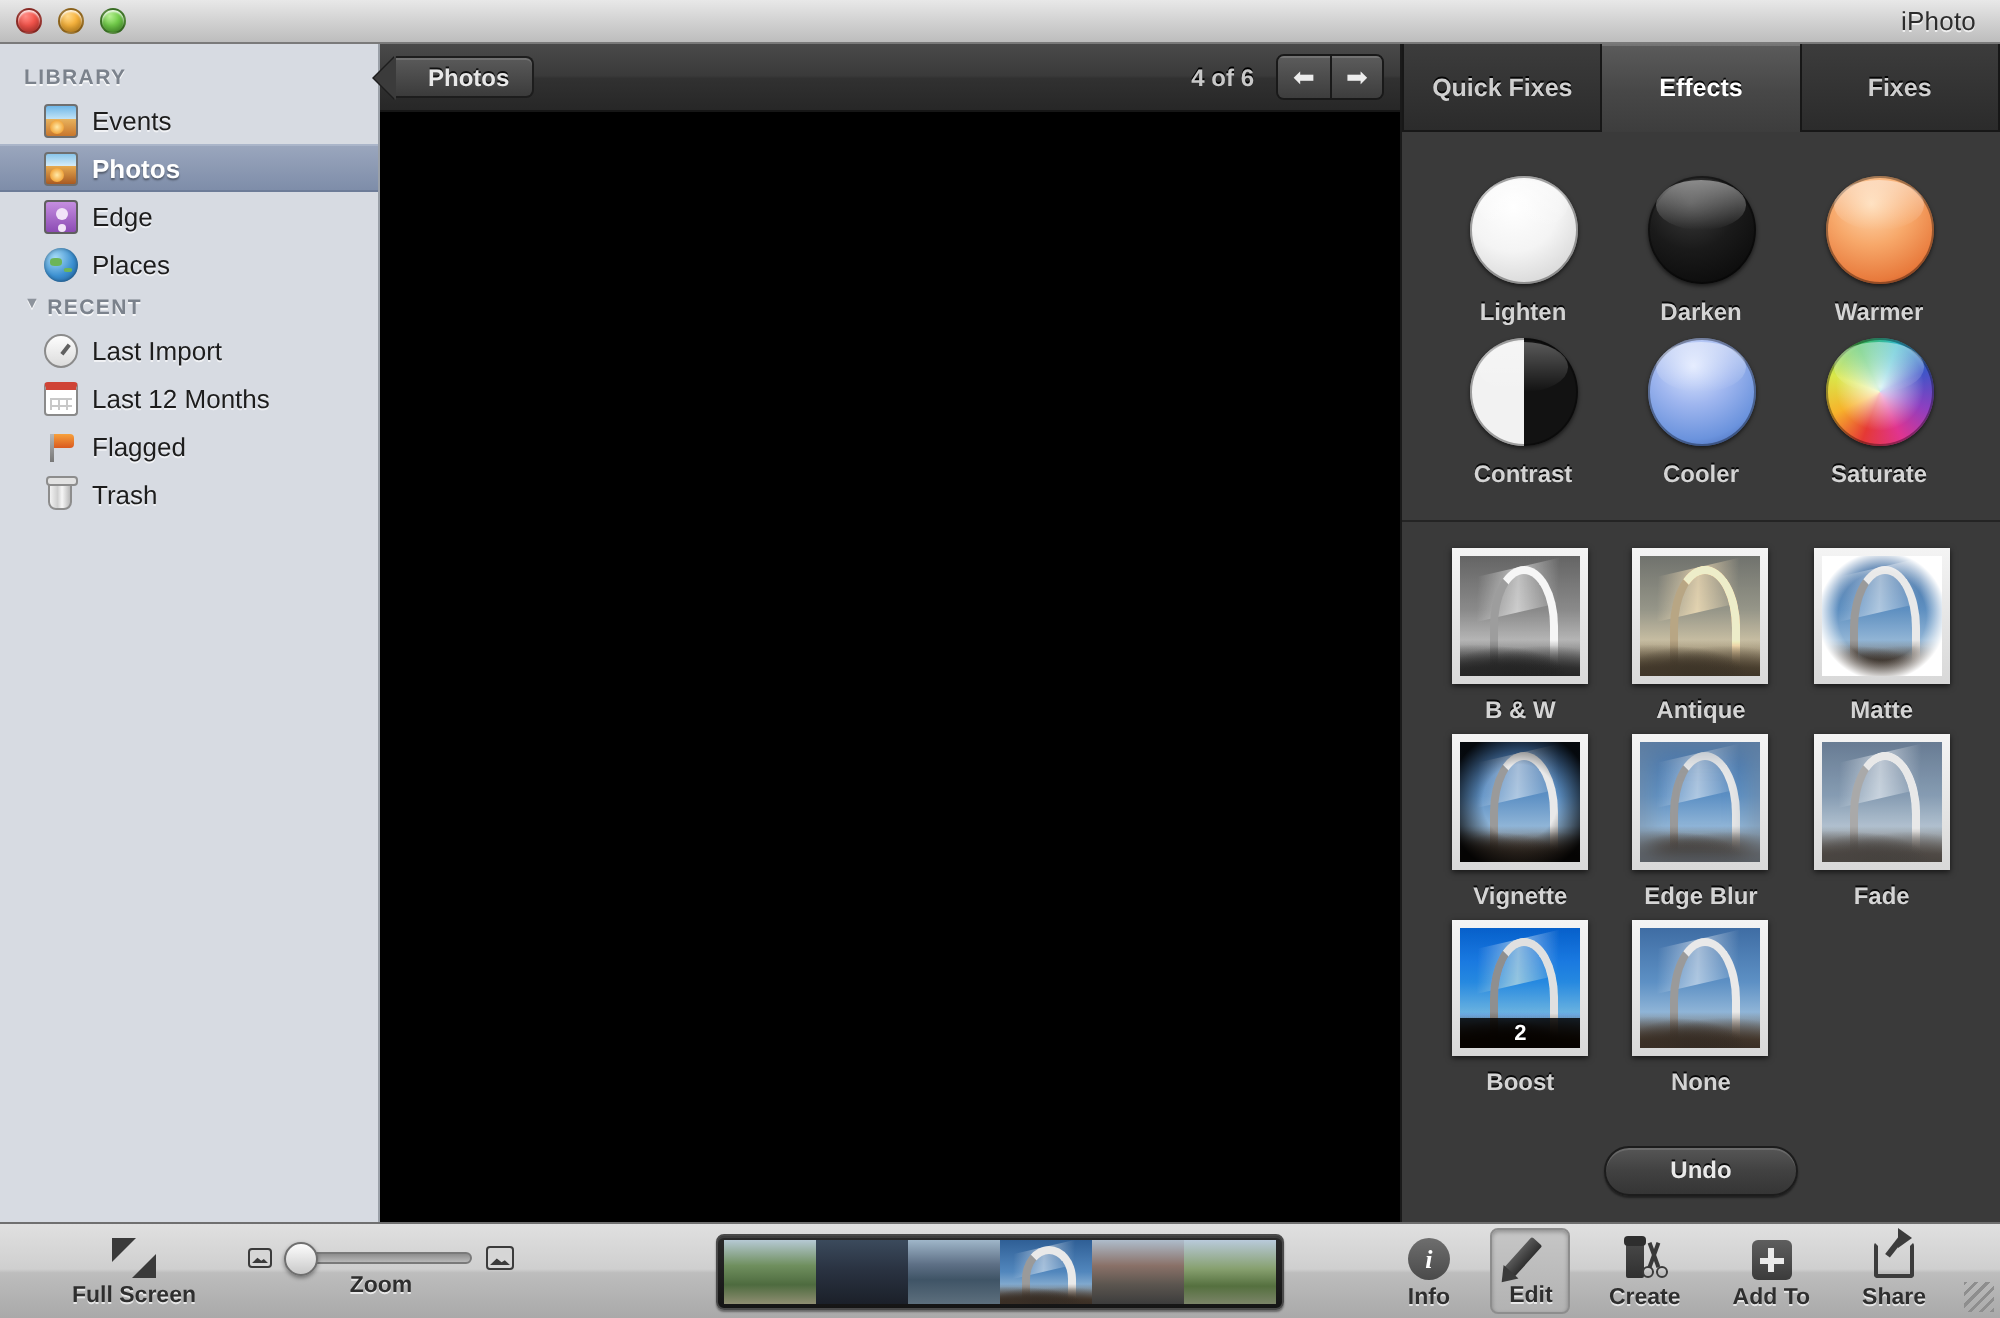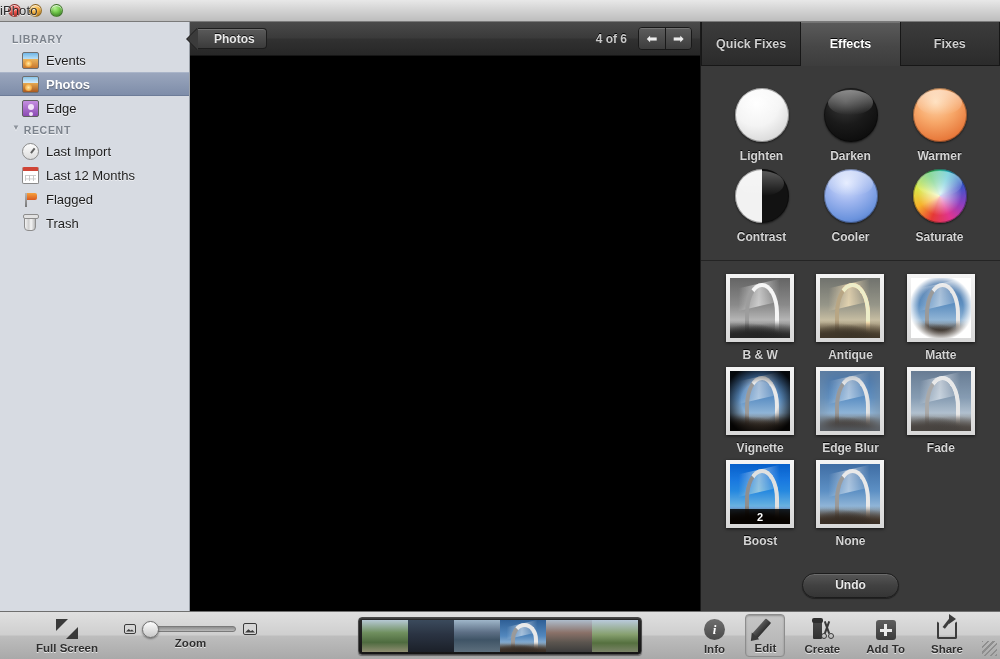--- a/index.html
+++ b/index.html
@@ -27,21 +27,21 @@
   .traffic { display: flex; gap: 8px; padding-left: 8px; align-items: center; }
   .light {
     width: 13px; height: 13px; border-radius: 50%;
     border: 1px solid rgba(0,0,0,.38);
     box-shadow: inset 0 1px 1px rgba(255,255,255,.85), inset 0 -2px 3px rgba(0,0,0,.2);
   }
   .light.close  { background: radial-gradient(circle at 35% 28%, #ff8d86 0%, #f4554c 45%, #c3342c 100%); }
   .light.min    { background: radial-gradient(circle at 35% 28%, #ffd98a 0%, #f7b33d 45%, #cb8a1c 100%); }
   .light.zoomb  { background: radial-gradient(circle at 35% 28%, #b6f092 0%, #72cc4a 45%, #46952a 100%); }
   .wintitle {
-    position: absolute; left: 0; right: 0; text-align: left;
+    position: absolute; left: 0; right: 12px; text-align: right;
     font-size: 13px; color: #2c2c2c; letter-spacing: .1px;
     text-shadow: 0 1px 0 rgba(255,255,255,.7);
     pointer-events: none;
   }
 
   
   .body { flex: 1 1 auto; display: flex; min-height: 0; }
 
   
   .sidebar {
@@ -467,20 +467,24 @@
         <span>Events</span>
       </div>
       <div class="side-item selected">
         <span class="sicon ic-photos"></span>
         <span>Photos</span>
       </div>
       <div class="side-item">
         <span class="sicon ic-faces"></span>
         <span>Edge</span>
       </div>
+      <div class="side-item">
+        <span class="sicon ic-places"></span>
+        <span>Places</span>
+      </div>
 
       <div class="section-hdr">
         <span class="disc">▼</span>
         <span>RECENT</span>
       </div>
       <div class="side-item">
         <span class="sicon ic-clock"></span>
         <span>Last Import</span>
       </div>
       <div class="side-item">

